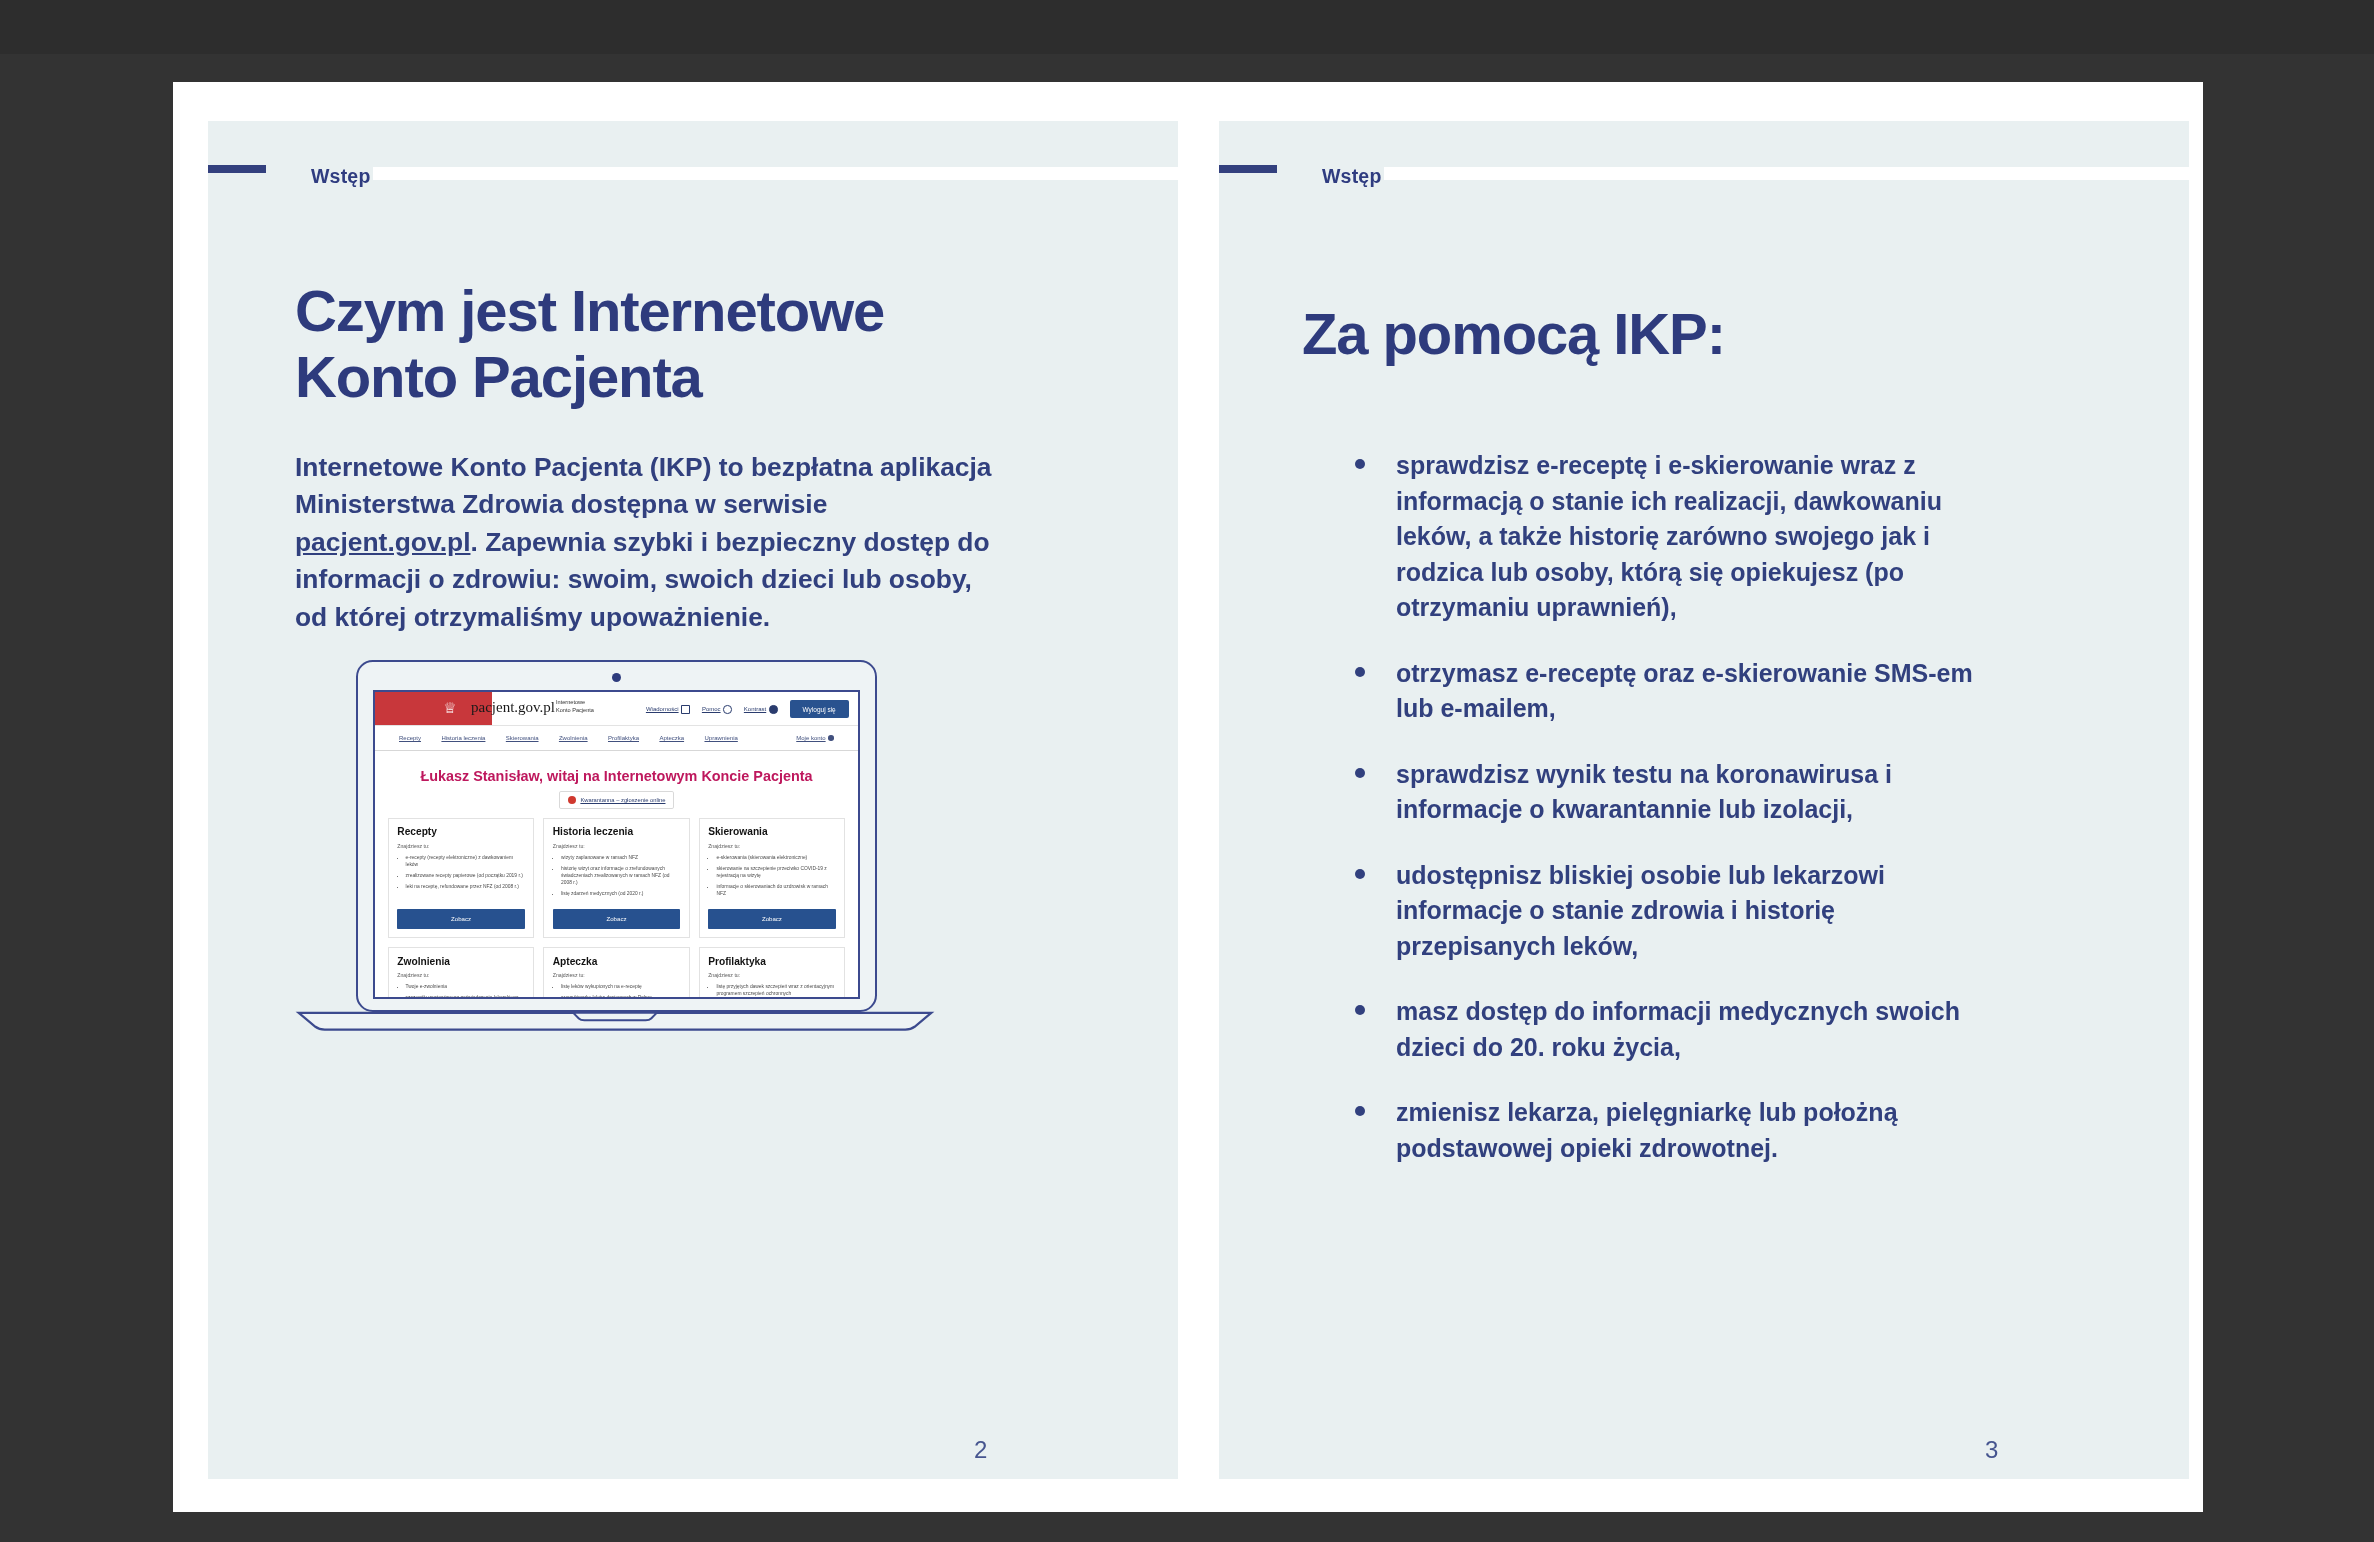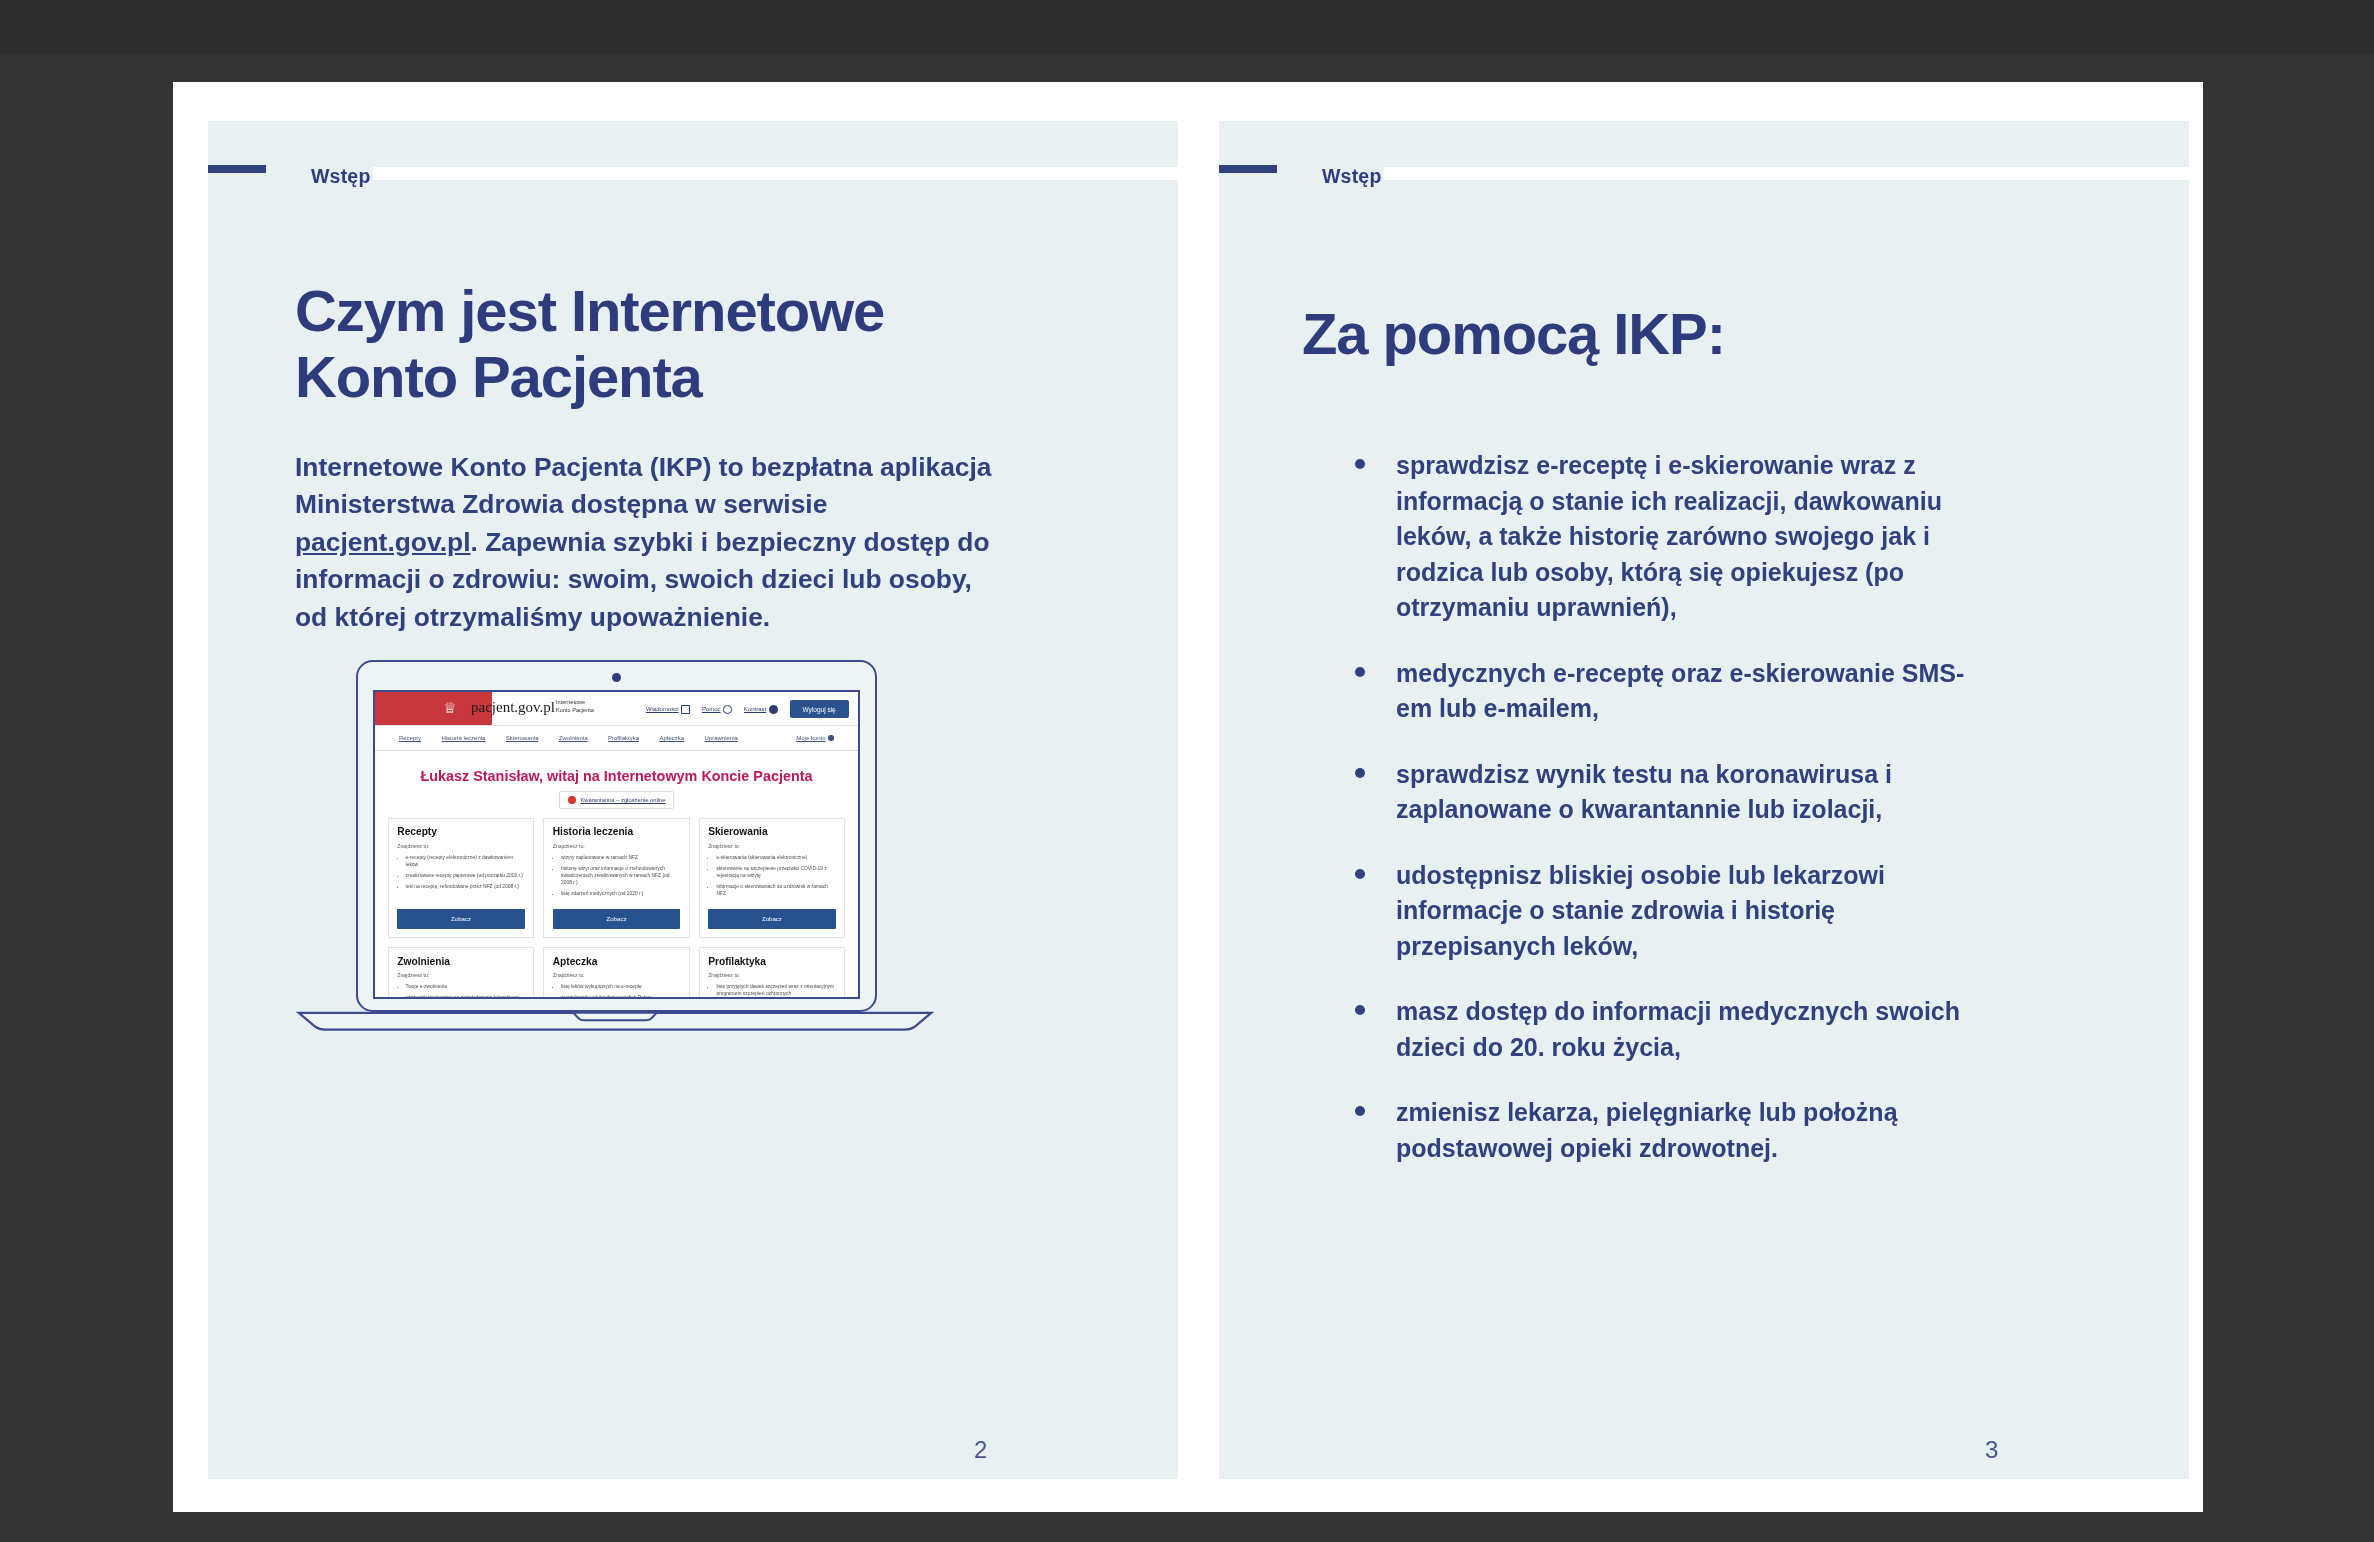--- a/index.html
+++ b/index.html
@@ -287,22 +287,22 @@
 
   <div class="runhead runhead-right">
     <span class="dash"></span>
     <span class="label">Wstęp</span>
   </div>
 
   <div class="h1 h1-right">Za pomocą IKP:</div>
 
   <ul class="bullets">
     <li><span class="dot"></span><span>sprawdzisz e-receptę i e-skierowanie wraz z informacją o stanie ich realizacji, dawkowaniu leków, a także historię zarówno swojego jak i rodzica lub osoby, którą się opiekujesz (po otrzymaniu uprawnień),</span></li>
-    <li><span class="dot"></span><span>medycznych e-receptę oraz e-skierowanie SMS-em lub e-mailem,</span></li>
-    <li><span class="dot"></span><span>sprawdzisz wynik testu na koronawirusa i zaplanowane o kwarantannie lub izolacji,</span></li>
+    <li><span class="dot"></span><span>otrzymasz e-receptę oraz e-skierowanie SMS-em lub e-mailem,</span></li>
+    <li><span class="dot"></span><span>sprawdzisz wynik testu na koronawirusa i informacje o kwarantannie lub izolacji,</span></li>
     <li><span class="dot"></span><span>udostępnisz bliskiej osobie lub lekarzowi informacje o stanie zdrowia i historię przepisanych leków,</span></li>
     <li><span class="dot"></span><span>masz dostęp do informacji medycznych swoich dzieci do 20. roku życia,</span></li>
     <li><span class="dot"></span><span>zmienisz lekarza, pielęgniarkę lub położną podstawowej opieki zdrowotnej.</span></li>
   </ul>
 
   <div class="pageno pageno-right">3</div>
 
 </div>
 
 

